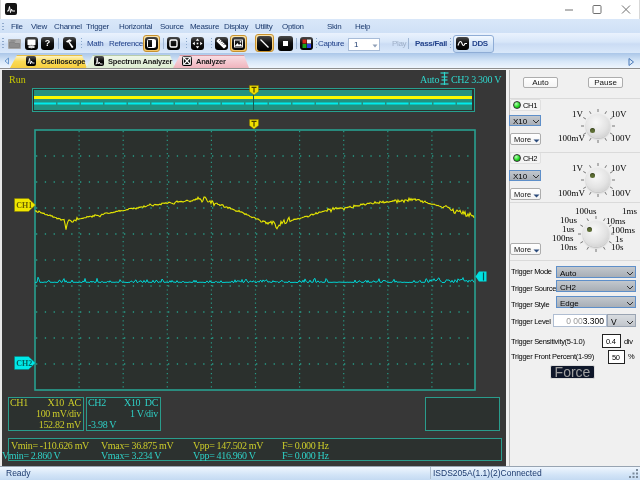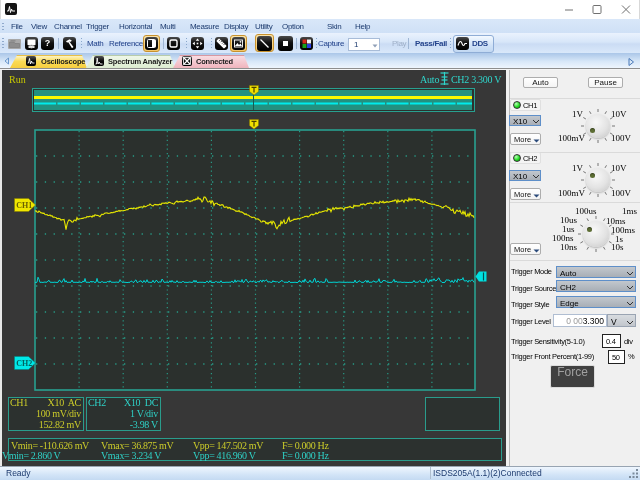--- a/index.html
+++ b/index.html
@@ -56,21 +56,21 @@
  <path d="M58 2.5 L66 10.5 M66 2.5 L58 10.5" stroke="#707070" stroke-width="1"></path>
 </svg>
 
 <div class="abs" id="menubar"></div>
 <div class="abs" style="left:2px;top:22px;width:2px;height:9px;background-image:radial-gradient(circle,#90aacd 40%,transparent 45%);background-size:2px 3px"></div>
 <div class="menu" style="left:11px">File</div>
 <div class="menu" style="left:31px">View</div>
 <div class="menu" style="left:54px">Channel</div>
 <div class="menu" style="left:86px">Trigger</div>
 <div class="menu" style="left:119px">Horizontal</div>
-<div class="menu" style="left:160px">Multi</div>
+<div class="menu" style="left:160px">Source</div>
 <div class="menu" style="left:190px">Measure</div>
 <div class="menu" style="left:224px">Display</div>
 <div class="menu" style="left:255px">Utility</div>
 <div class="menu" style="left:282px">Option</div>
 <div class="menu" style="left:327px">Skin</div>
 <div class="menu" style="left:355px">Help</div>
 
 <div class="abs" id="toolbar"></div>
 <div class="abs" style="left:2px;top:37px;width:2px;height:13px;background-image:radial-gradient(circle,#90aacd 40%,transparent 45%);background-size:2px 3px"></div>
 <svg class="abs" style="left:8px;top:38px" width="14" height="12">
@@ -176,21 +176,21 @@
     <svg class="abs" style="left:94px;top:56px" width="10" height="10">
       <path d="M1.5 8 L2.5 8 L3.2 2 L4 8 L5.2 6 L6.2 8 L8.5 8" stroke="#fff" stroke-width="0.9" fill="none"></path>
     </svg>
 <div class="tabico" style="left:182px;top:56px"></div>
     <svg class="abs" style="left:182px;top:56px" width="10" height="10">
       <path d="M2 2 C5 5 5 5 8 8 M8 2 C5 5 5 5 2 8" stroke="#fff" stroke-width="1.2" fill="none"></path>
       <rect x="1.5" y="1.5" width="7" height="7" fill="none" stroke="#fff" stroke-width="0.8"></rect>
     </svg>
 <div class="tab" style="left:41px;top:57px">Oscilloscope</div>
 <div class="tab" style="left:108px;top:57px">Spectrum Analyzer</div>
-<div class="tab" style="left:196px;top:57px">Connected</div>
+<div class="tab" style="left:196px;top:57px">Analyzer</div>
 <svg class="abs" style="left:627px;top:58px" width="8" height="8">
       <path d="M2 0.5 L6.5 4 L2 7.5 Z" fill="none" stroke="#4878b8" stroke-width="1"></path>
     </svg>
 <div class="abs" id="tabline"></div>
 <div class="abs" id="tabline2"></div>
 
 <div class="abs" id="dark"></div>
 <div class="abs serif" style="left:9px;top:74px;font-size:10px;color:#c8c800">Run</div>
 <div class="abs serif" style="left:420px;top:74px;font-size:10px;letter-spacing:-0.2px;color:#2fd5cb">Auto</div>
 <svg class="abs" style="left:440px;top:72px" width="9" height="13">
@@ -264,21 +264,21 @@
 <div class="tealbox" style="left:8px;top:397px;width:76px;height:34px"></div>
 <div class="abs serif" style="left:10px;top:398px;width:71px;font-size:10px;letter-spacing:-0.3px;color:#cbcb2a;line-height:10.8px">
 <div>CH1<span style="float:right">X10&nbsp; AC</span></div>
       <div style="text-align:right">100 mV/div</div>
       <div style="text-align:right">152.82 mV</div>
     </div>
 <div class="tealbox" style="left:86px;top:397px;width:75px;height:34px"></div>
 <div class="abs serif" style="left:88px;top:398px;width:70px;font-size:10px;letter-spacing:-0.3px;color:#2fd0c6;line-height:10.8px">
 <div>CH2<span style="float:right">X10&nbsp; DC</span></div>
       <div style="text-align:right">1 V/div</div>
-      <div style="text-align:right">-3.98 V</div>
+      <div style="text-align:left">-3.98 V</div>
     </div>
 <div class="tealbox" style="left:425px;top:397px;width:75px;height:34px"></div>
 <div class="tealbox" style="left:8px;top:438px;width:494px;height:23px"></div>
 <div class="abs serif meas" style="left:11px;top:439.5px;font-size:10px;color:#cbcb2a">Vmin= -110.626 mV</div>
 <div class="abs serif meas" style="left:101px;top:439.5px;font-size:10px;color:#cbcb2a">Vmax= 36.875 mV</div>
 <div class="abs serif meas" style="left:193px;top:439.5px;font-size:10px;color:#cbcb2a">Vpp= 147.502 mV</div>
 <div class="abs serif meas" style="left:282px;top:439.5px;font-size:10px;color:#cbcb2a">F= 0.000 Hz</div>
 <div class="abs serif meas" style="left:2px;top:449.5px;font-size:10px;color:#2fd0c6">Vmin= 2.860 V</div>
 <div class="abs serif meas" style="left:101px;top:449.5px;font-size:10px;color:#2fd0c6">Vmax= 3.234 V</div>
 <div class="abs serif meas" style="left:193px;top:449.5px;font-size:10px;color:#2fd0c6">Vpp= 416.960 V</div>
@@ -416,21 +416,21 @@
       </svg>
     </div>
 <div class="lbl8" style="left:511px;top:337px">Trigger Sensitivity(5-1.0)</div>
 <div class="abs" style="left:602px;top:334px;width:19px;height:14px;background:#fff;border:1.5px solid #222"></div>
 <div class="lbl8" style="left:606px;top:337px">0.4</div>
 <div class="lbl8" style="left:624px;top:337px">div</div>
 <div class="lbl8" style="left:511px;top:352px">Trigger Front Percent(1-99)</div>
 <div class="abs" style="left:608px;top:350px;width:17px;height:14px;background:#fff;border:1.5px solid #222"></div>
 <div class="lbl8" style="left:612px;top:353px">50</div>
 <div class="lbl8" style="left:628px;top:352px">%</div>
-<div class="abs" style="left:550px;top:365px;width:45px;height:23px;background:#404040;border:1px solid #dcdcdc;border-radius:2px;font-size:12px;color:#a0a0a0;text-align:center;line-height:12px">Force</div>
+<div class="abs" style="left:550px;top:365px;width:45px;height:14px;background:#0f172a;border:1px solid #dcdcdc;border-radius:2px;font-size:14px;color:#a0a0a0;text-align:center;line-height:12px">Force</div>
 
 <div class="abs" id="statusbar"></div>
 <div class="abs" style="left:6px;top:468px;font-size:8.5px;color:#1c3a6e">Ready</div>
 <div class="abs" style="left:430px;top:467px;width:1px;height:12px;background:#aebecf"></div>
 <div class="abs" style="left:433px;top:468px;font-size:8.5px;color:#1c3a6e">ISDS205A(1.1)(2)Connected</div>
 <svg class="abs" style="left:629px;top:469px" width="10" height="10">
  <g fill="#7a8a9a">
         <rect x="7" y="7" width="2" height="2"></rect>
         <rect x="7" y="3.5" width="2" height="2"></rect>
         <rect x="3.5" y="7" width="2" height="2"></rect>

